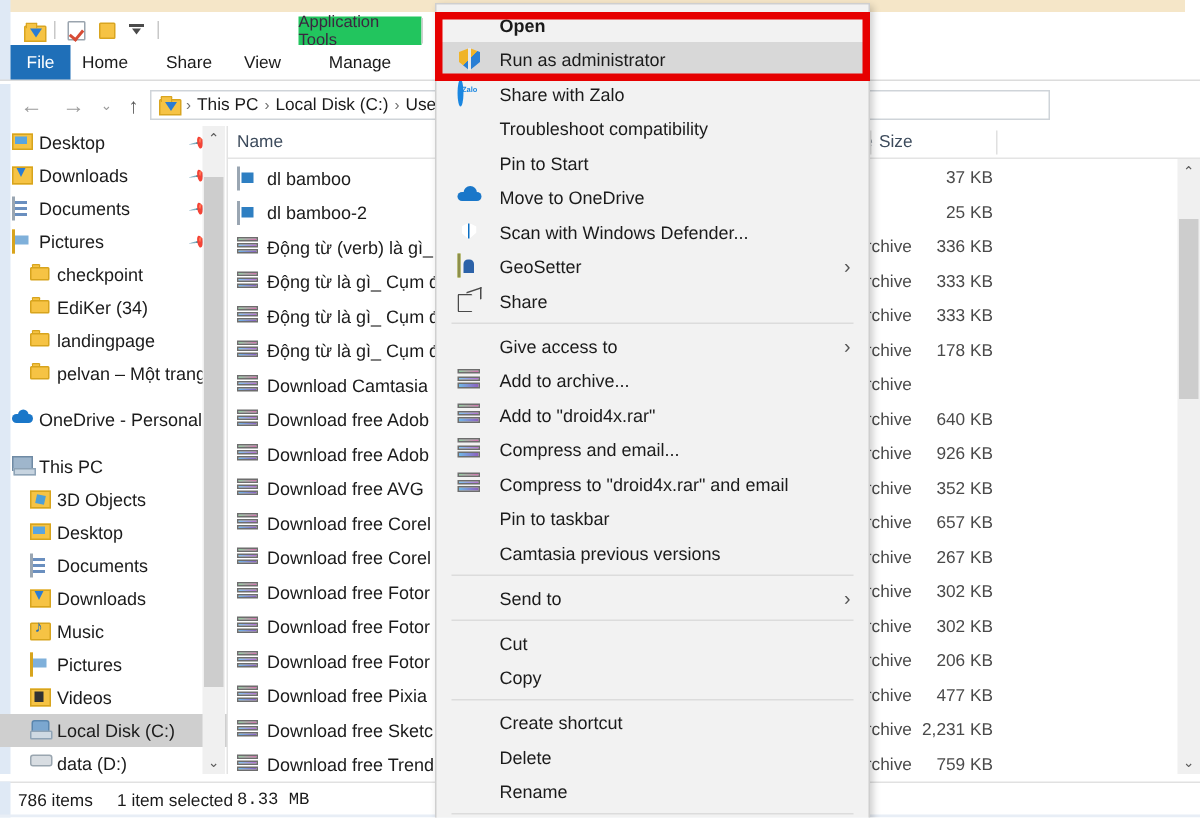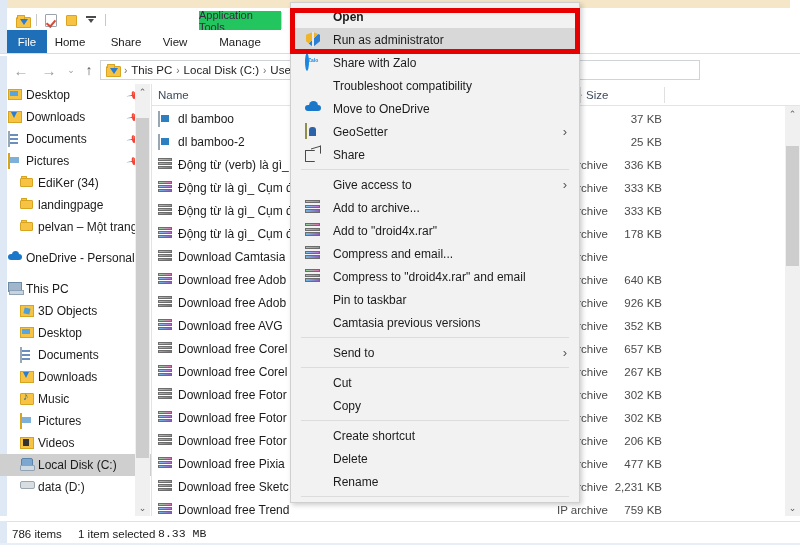--- a/index.html
+++ b/index.html
@@ -350,20 +350,24 @@
         <span>Documents</span>
         <span class="pin">📌</span>
       </div>
       <div class="navitem">
         <span class="nicon"><span class="ic-pic"></span></span>
         <span>Pictures</span>
         <span class="pin">📌</span>
       </div>
       <div class="navitem indent2">
         <span class="nicon"><span class="ic-folder"><i class="tab"></i><i></i></span></span>
+        <span>checkpoint</span>
+      </div>
+      <div class="navitem indent2">
+        <span class="nicon"><span class="ic-folder"><i class="tab"></i><i></i></span></span>
         <span>EdiKer (34)</span>
       </div>
       <div class="navitem indent2">
         <span class="nicon"><span class="ic-folder"><i class="tab"></i><i></i></span></span>
         <span>landingpage</span>
       </div>
       <div class="navitem indent2">
         <span class="nicon"><span class="ic-folder"><i class="tab"></i><i></i></span></span>
         <span>pelvan – Một trang</span>
       </div>
@@ -585,22 +589,29 @@
         <span>Run as administrator</span>
       </div>
       <div class="mi">
         <span class="micon"><span class="mi-zalo"></span></span>
         <span>Share with Zalo</span>
       </div>
       <div class="mi">
         <span>Troubleshoot compatibility</span>
       </div>
       <div class="mi">
+        <span>Pin to Start</span>
+      </div>
+      <div class="mi">
         <span class="micon"><span class="mi-cloud"></span></span>
         <span>Move to OneDrive</span>
+      </div>
+      <div class="mi">
+        <span class="micon"><span class="mi-def"><i></i></span></span>
+        <span>Scan with Windows Defender...</span>
       </div>
       <div class="mi">
         <span class="micon"><span class="mi-geo"></span></span>
         <span>GeoSetter</span>
         <span class="chev">›</span>
       </div>
       <div class="mi">
         <span class="micon"><span class="mi-share"></span></span>
         <span>Share</span>
       </div>

